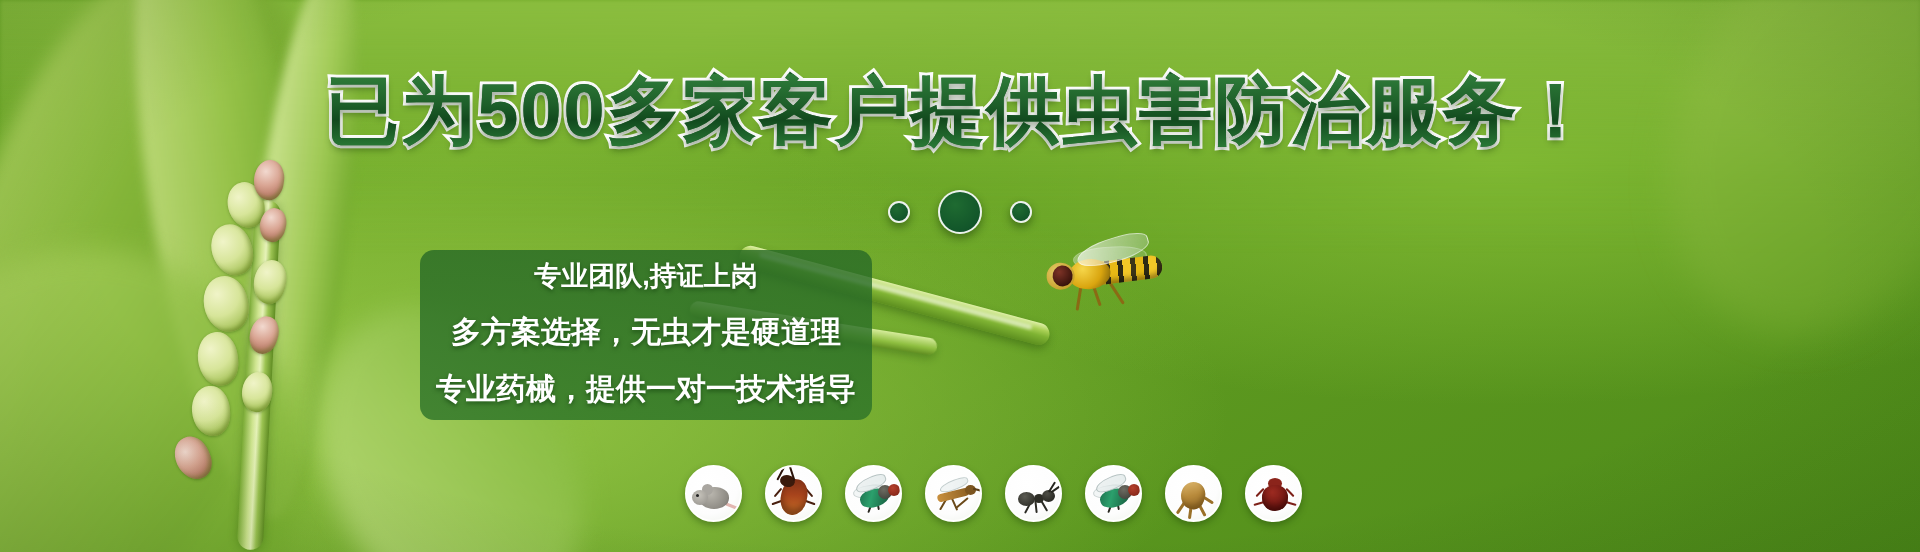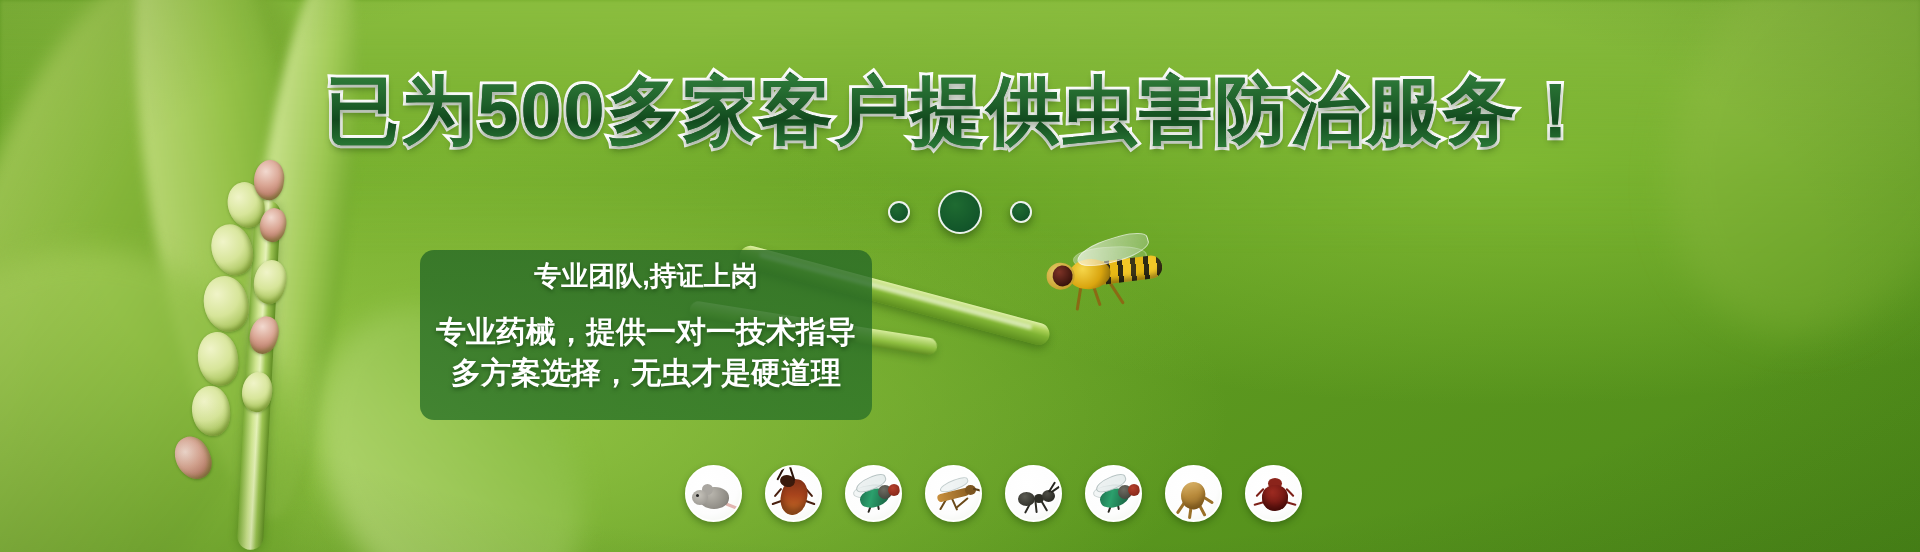--- a/index.html
+++ b/index.html
@@ -312,22 +312,22 @@
   <div class="headline-fill">已为500多家客户提供虫害防治服务！</div>
 
   <div class="dots">
     <span class="dot small"></span>
     <span class="dot big"></span>
     <span class="dot small"></span>
   </div>
 
   <div class="info-panel">
     <div class="info-line l1">专业团队,持证上岗</div>
+    <div class="info-line l2">多方案选择，无虫才是硬道理</div>
     <div class="info-line l3">专业药械，提供一对一技术指导</div>
-    <div class="info-line l2">多方案选择，无虫才是硬道理</div>
   </div>
 
   <div class="checklist">
   </div>
 
   <div class="pests">
 
     <span class="pest">
       <span class="bug i-mouse" style="position:absolute;inset:0;">
         <span class="tail"></span>

